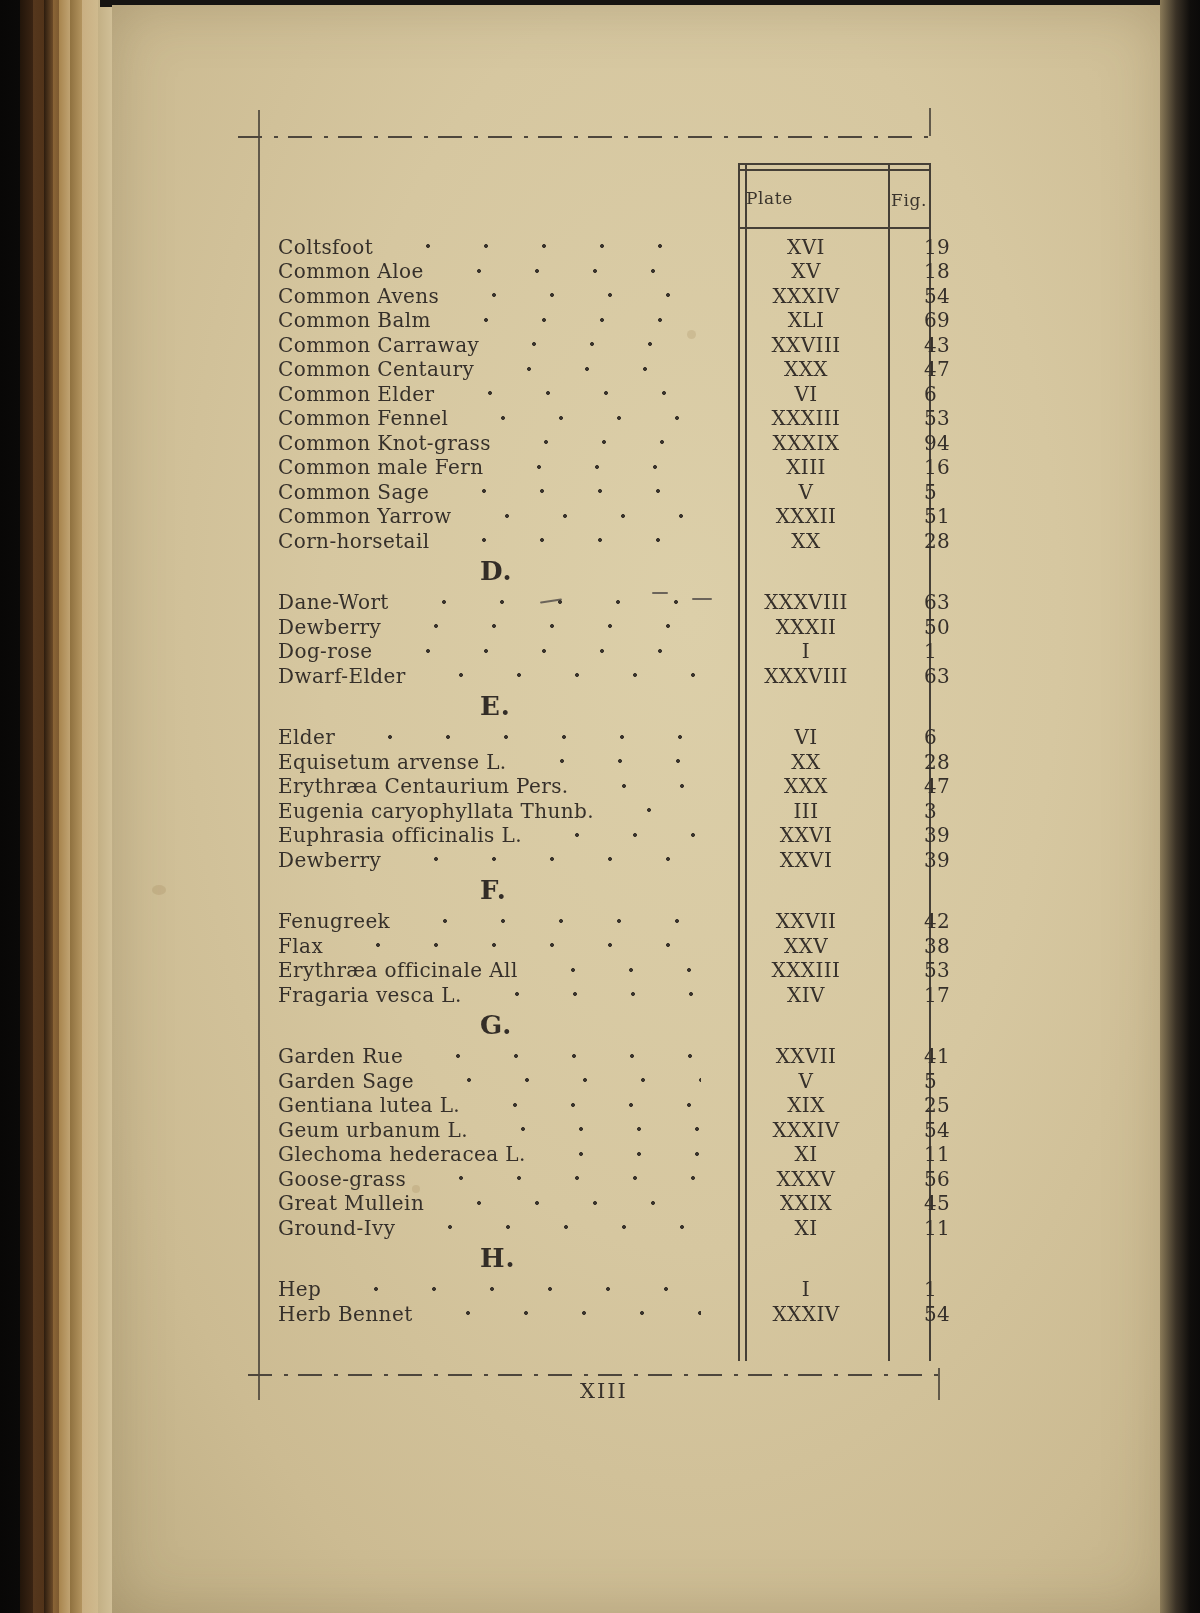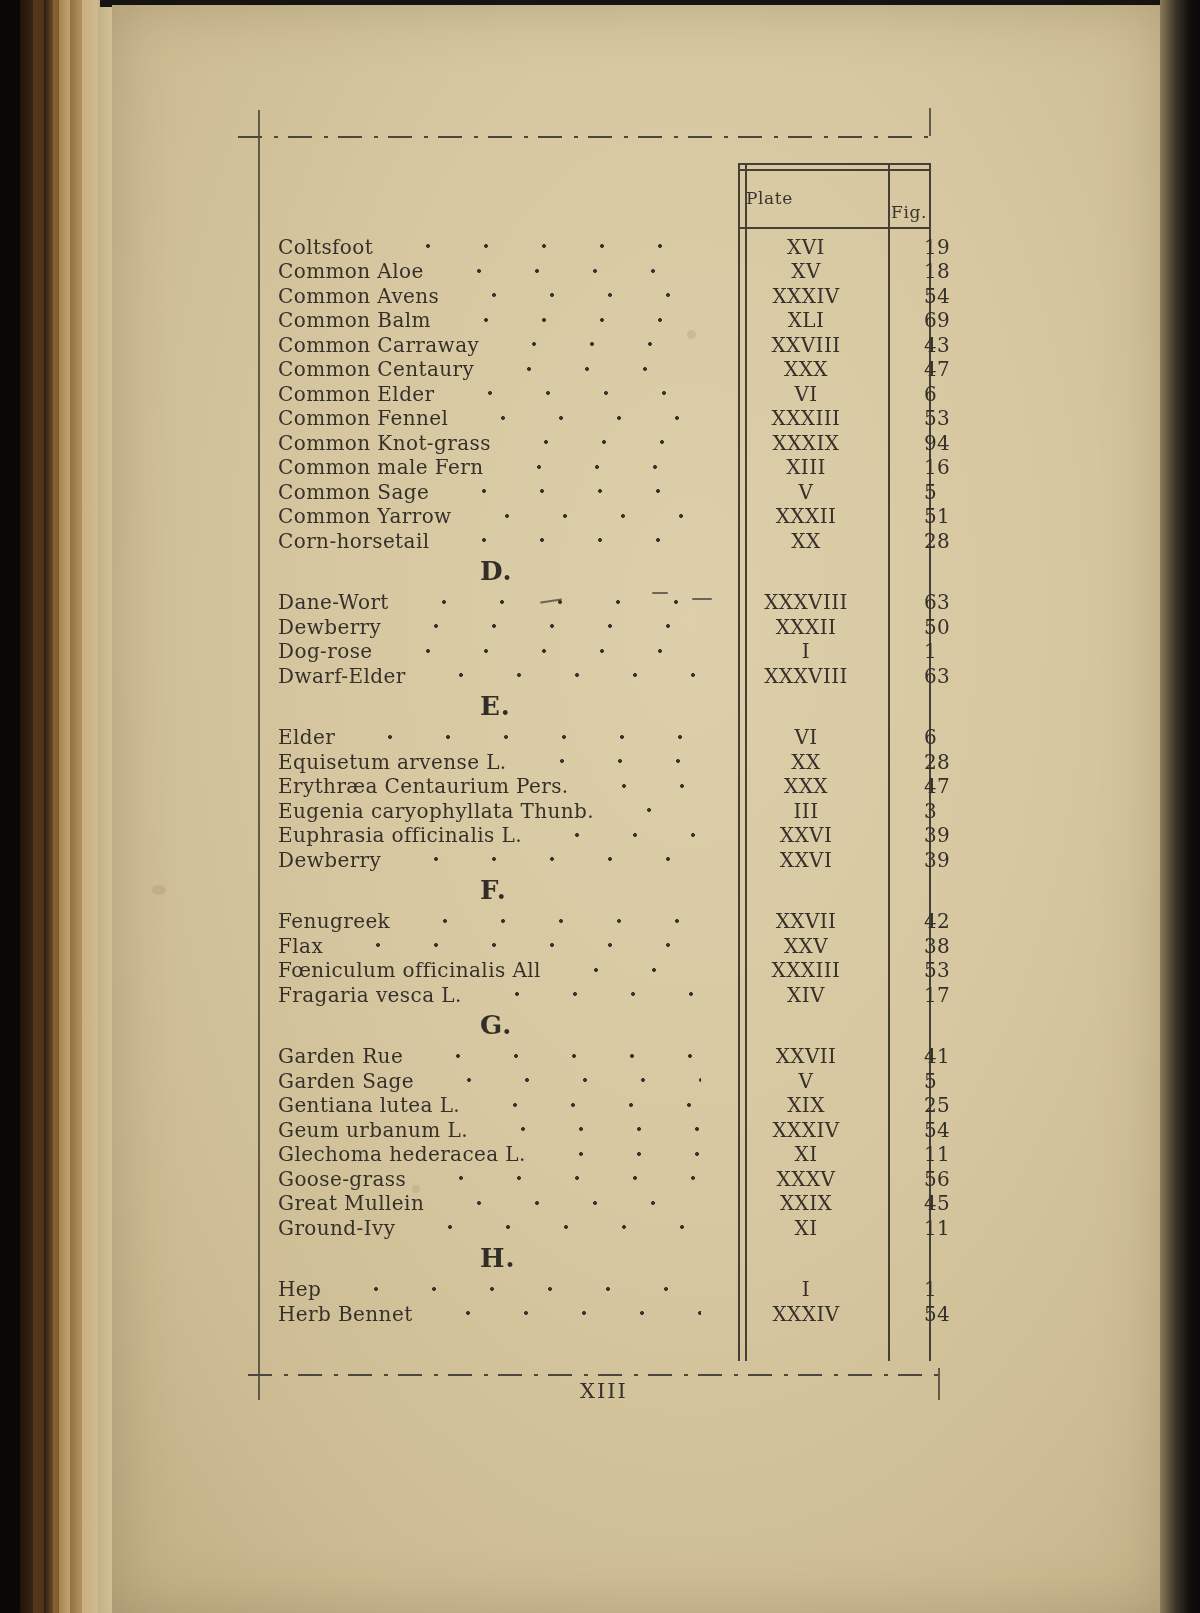--- a/index.html
+++ b/index.html
@@ -74,21 +74,21 @@
 
   <div class="hline" style="left:738px;top:163px;width:192px;"></div>
   <div class="hline" style="left:738px;top:169px;width:192px;"></div>
   <div class="hline" style="left:738px;top:227px;width:192px;"></div>
   <div class="vline" style="left:738px;top:163px;height:1198px;"></div>
   <div class="vline" style="left:745px;top:163px;height:1198px;"></div>
   <div class="vline" style="left:888px;top:163px;height:1198px;"></div>
   <div class="vline" style="left:929px;top:163px;height:1198px;"></div>
 
   <div class="col-head" style="left:746px;top:188px;width:160px;text-align:left;">Plate</div>
-  <div class="col-head" style="left:888px;top:202px;width:42px;text-align:center;">Fig.</div>
+  <div class="col-head" style="left:888px;top:190px;width:42px;text-align:center;">Fig.</div>
 
   <div class="stray" style="left:540px;top:600px;width:22px;transform:rotate(-8deg);"></div>
   <div class="stray" style="left:652px;top:592px;width:16px;"></div>
   <div class="stray" style="left:692px;top:598px;width:20px;"></div>
 
   <div class="rows">
   <div class="row">
     <span class="name">Coltsfoot</span>
     <span class="leader"></span>
     <span class="plate">XVI</span>
@@ -270,21 +270,21 @@
   </div>
 
   <div class="row">
     <span class="name">Flax</span>
     <span class="leader"></span>
     <span class="plate">XXV</span>
     <span class="fig">38</span>
   </div>
 
   <div class="row">
-    <span class="name">Fœniculum officinalis All</span>
+    <span class="name">Erythræa officinale All</span>
     <span class="leader"></span>
     <span class="plate">XXXIII</span>
     <span class="fig">53</span>
   </div>
 
   <div class="row">
     <span class="name">Fragaria vesca L.</span>
     <span class="leader"></span>
     <span class="plate">XIV</span>
     <span class="fig">17</span>

